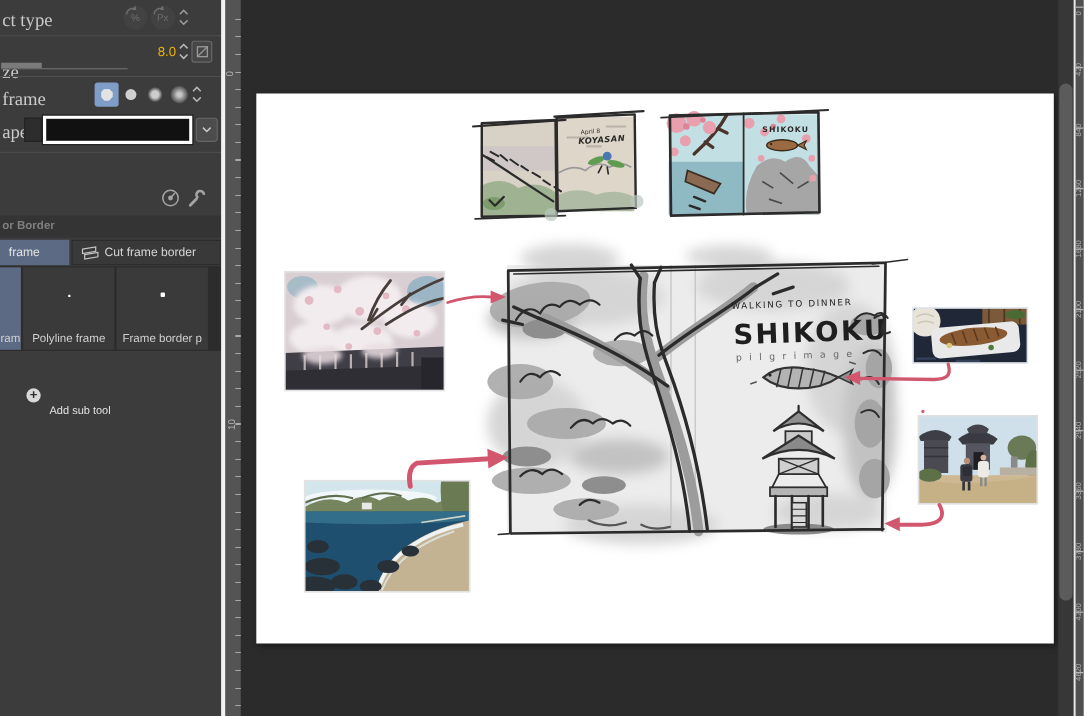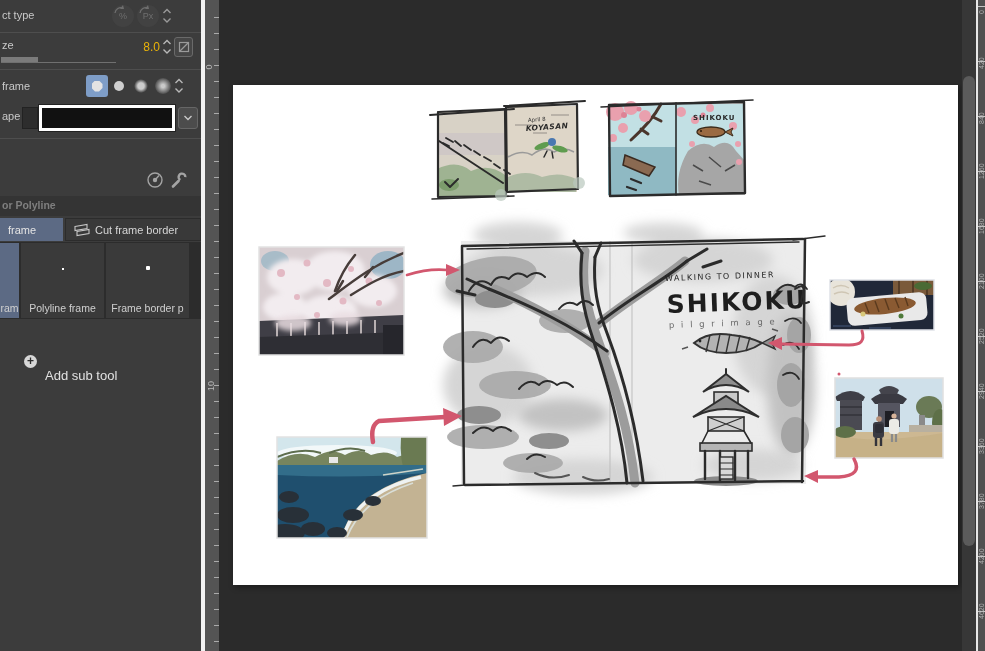--- a/index.html
+++ b/index.html
@@ -1,21 +1,21 @@
 <!DOCTYPE html>
 <html><head>
 <meta charset="utf-8">
 <style>
   html,body{margin:0;padding:0;}
   body{width:985px;height:651px;overflow:hidden;background:#2b2b2b;
        font-family:"Liberation Sans","DejaVu Sans",sans-serif;position:relative;}
   .abs{position:absolute;}
   
   .left-panel{left:0;top:0;width:201px;height:651px;background:#3c3c3c;overflow:hidden;}
-  .row-label{color:#c9c9c9;font-size:11px;}
+  .row-label{color:#c9c9c9;font-size:17px;font-family:Liberation Serif, serif;}
   .divider{left:0;width:201px;height:1px;background:#4e4e4e;}
   .unit-ic{width:22px;height:22px;border-radius:50%;background:#424242;color:#6e6e6e;
            font-size:9px;display:flex;align-items:center;justify-content:center;position:relative;}
   .unit-ic svg{position:absolute;left:1px;top:0px;}
   .spin{display:flex;flex-direction:column;align-items:center;}
   .val{color:#eab308;font-size:12px;}
   .sq-btn{width:17px;height:18px;border:1px solid #6a6a6a;border-radius:3px;background:#464646;
           display:flex;align-items:center;justify-content:center;}
   .slider-track{left:1px;top:56px;width:115px;height:6px;border-bottom:1px solid #707070;}
   .slider-fill{position:absolute;left:0;bottom:0;width:37px;height:5px;background:#7b7b7b;}
@@ -47,21 +47,21 @@
             padding-left:7px;box-sizing:border-box;}
   .grid-bg{left:0;top:242px;width:201px;height:77px;background:#2c2c2c;}
   .tool-cell{position:absolute;top:1px;height:75px;background:#3a3a3a;}
   .tool-cell.sel{background:#5c6a84;}
   .tool-label{position:absolute;bottom:4px;left:0;width:100%;text-align:center;color:#cfcfcf;
               font-size:10.5px;white-space:nowrap;overflow:hidden;}
   .tool-dot{position:absolute;background:#fff;}
   .add-row{left:24px;top:340px;display:flex;align-items:center;gap:8px;}
   .add-circle{width:13px;height:13px;border-radius:50%;background:#d8d8d8;color:#2d2d2d;
               font-size:12px;line-height:12px;text-align:center;font-weight:bold;}
-  .add-label{color:#e2e2e2;font-size:13px;margin-top:28px;}
+  .add-label{color:#e2e2e2;font-size:10px;margin-top:28px;}
   
   .panel-border{left:201px;top:0;width:4px;height:651px;background:#f2f2f2;}
   .ruler-left{left:205px;top:0;width:14px;height:651px;background:#545454;}
   .ruler-left .ticks{position:absolute;right:0;top:2px;width:5px;height:649px;
        background:repeating-linear-gradient(to bottom,transparent 0 15px,#aaa 15px 16px);}
   .rl-label{position:absolute;left:1px;color:#b8b8b8;font-size:9px;transform:rotate(-90deg);
             transform-origin:center;}
   .viewport{left:219px;top:0;width:743px;height:651px;background:#2b2b2b;}
   .document{left:233px;top:85px;width:725px;height:500px;background:#fff;
             box-shadow:2px 2px 6px rgba(0,0,0,0.4);}
@@ -100,21 +100,21 @@
     </span>
     <span class="spin">
       <svg width="10" height="18">
           <path d="M1.5,6 L5,2.5 L8.5,6" stroke="#9a9a9a" fill="none" stroke-width="1.4"></path>
           <path d="M1.5,11.5 L5,15 L8.5,11.5" stroke="#9a9a9a" fill="none" stroke-width="1.4"></path>
         </svg>
     </span>
   </div>
   <div class="abs divider" style="top:32px;"></div>
 
-  <div class="abs row-label" style="left:2px;top:39px;">ze</div>
+  <div class="abs row-label" style="left:2px;top:56px;">ze</div>
   <div class="abs" style="left:118px;top:37px;display:flex;gap:2px;align-items:center;">
     <span class="val" style="width:42px;text-align:right;">8.0</span>
     <span class="spin">
       <svg width="10" height="18">
           <path d="M1.5,6 L5,2.5 L8.5,6" stroke="#b8b8b8" fill="none" stroke-width="1.4"></path>
           <path d="M1.5,11.5 L5,15 L8.5,11.5" stroke="#b8b8b8" fill="none" stroke-width="1.4"></path>
         </svg>
     </span>
     <span class="sq-btn">
       <svg width="12" height="12">
@@ -174,21 +174,21 @@
     </span>
     <span>
       <svg width="18" height="18">
           <path d="M3,15.5 L8.5,10" stroke="#a4a4a4" stroke-width="2.6" stroke-linecap="round"></path>
           <circle cx="12" cy="6" r="3.4" stroke="#a4a4a4" fill="none" stroke-width="2.4" stroke-dasharray="14 7" transform="rotate(120 12 6)"></circle>
         </svg>
     </span>
   </div>
 
   <div class="abs tabbar">
-    <div class="abs tab-inactive">or Polyline</div>
+    <div class="abs tab-inactive">or Border</div>
   </div>
 
   <div class="abs grp-btn1">frame</div>
   <div class="abs grp-btn2">
     <svg width="17" height="15">
       <path d="M2,4.5 L14,2.5 L14,6.5 L2,8.5 Z" stroke="#c6c6c6" fill="none" stroke-width="1.1"></path>
       <path d="M4,9.5 L16,7.5 L16,11.5 L4,13.5 Z" stroke="#c6c6c6" fill="none" stroke-width="1.1"></path>
     </svg>
     <span>Cut frame border</span>
   </div>

